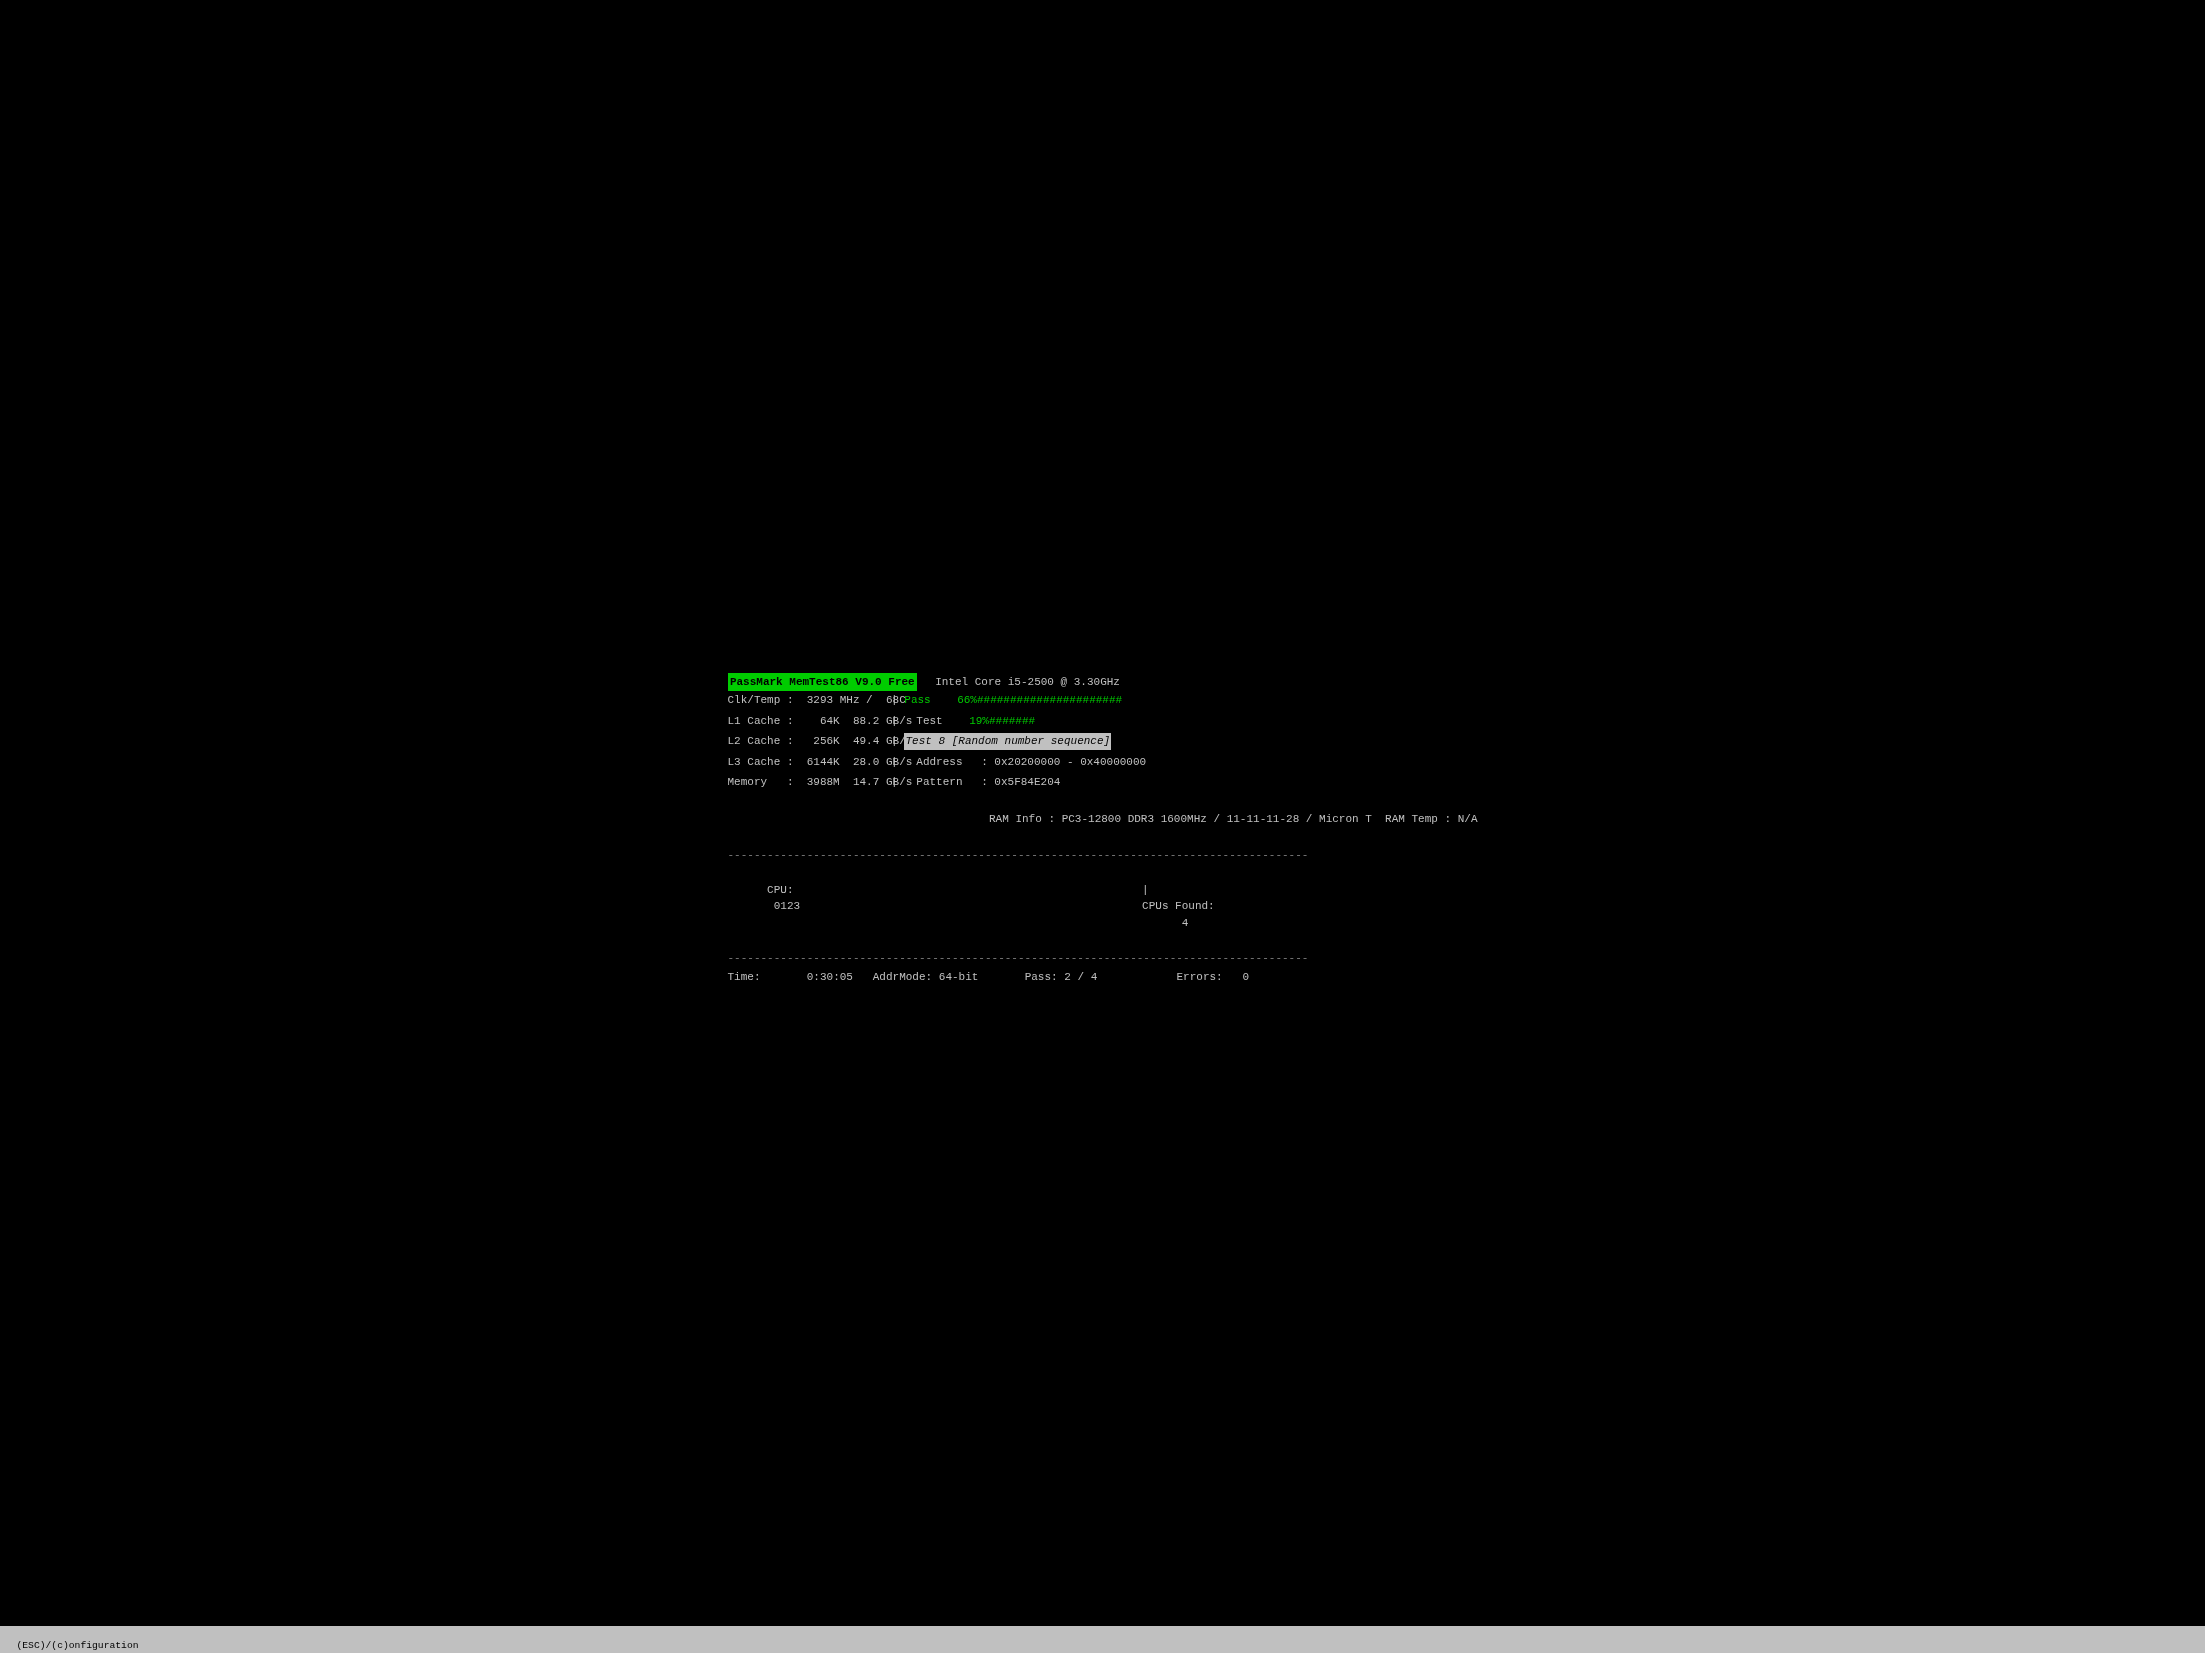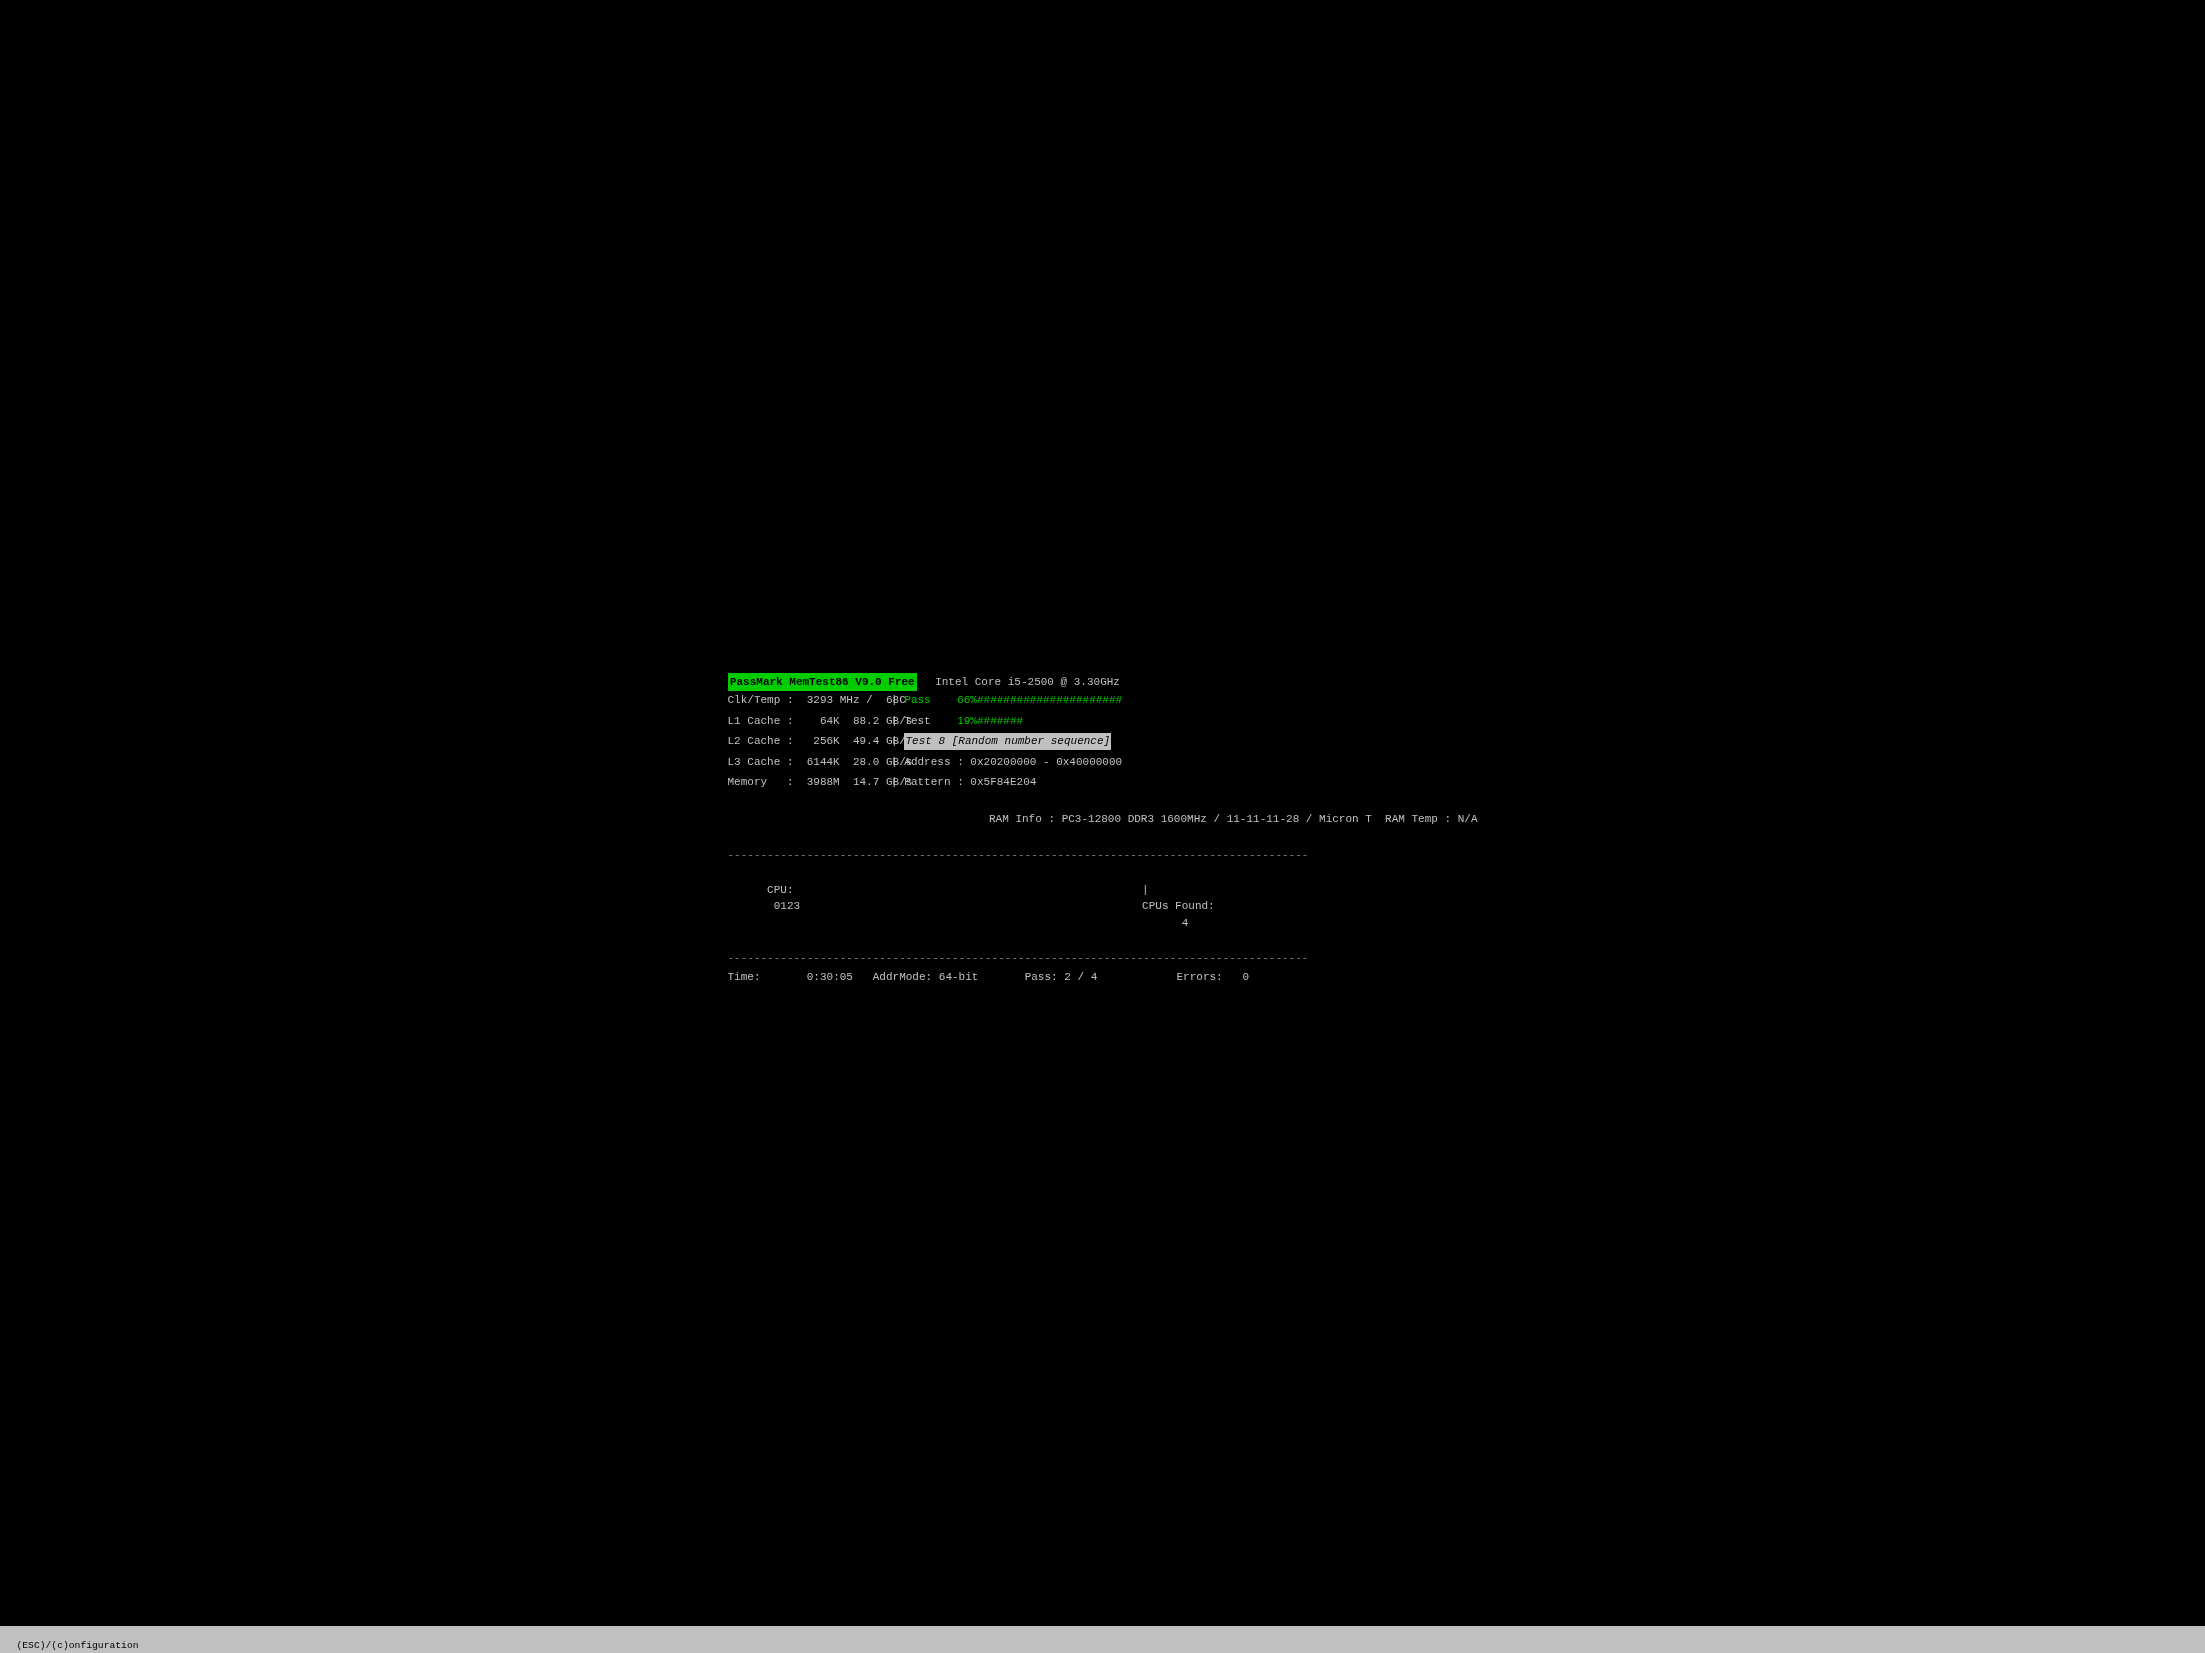--- a/index.html
+++ b/index.html
@@ -65,20 +65,21 @@
       white-space: pre;
       flex-shrink: 0;
     }
 
     .pass-label {
       color: #00cc00;
     }
 
     .test-label {
       color: #c0c0c0;
+      margin-left: 12px;
     }
 
     .test-highlight {
       background-color: #c0c0c0;
       color: #000000;
       padding: 0 1.2px;
       display: inline;
       font-style: italic;
     }
 

